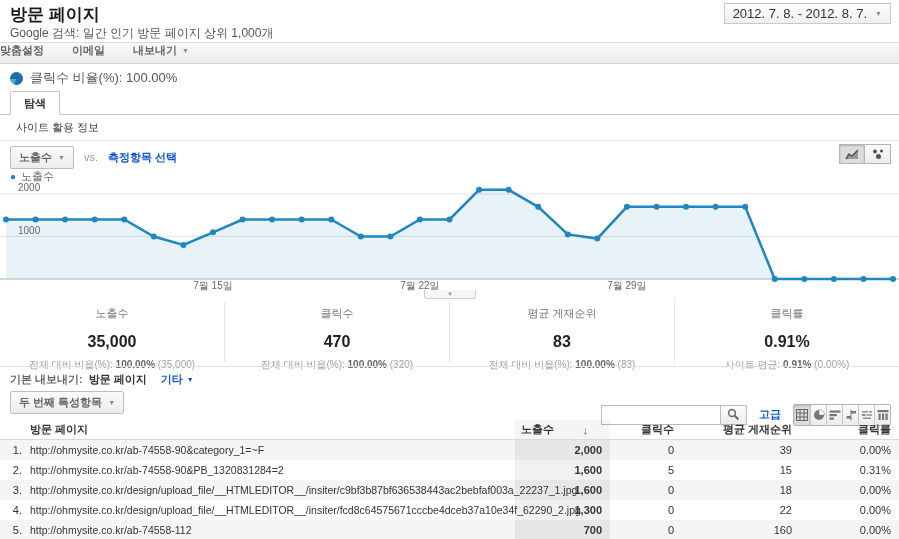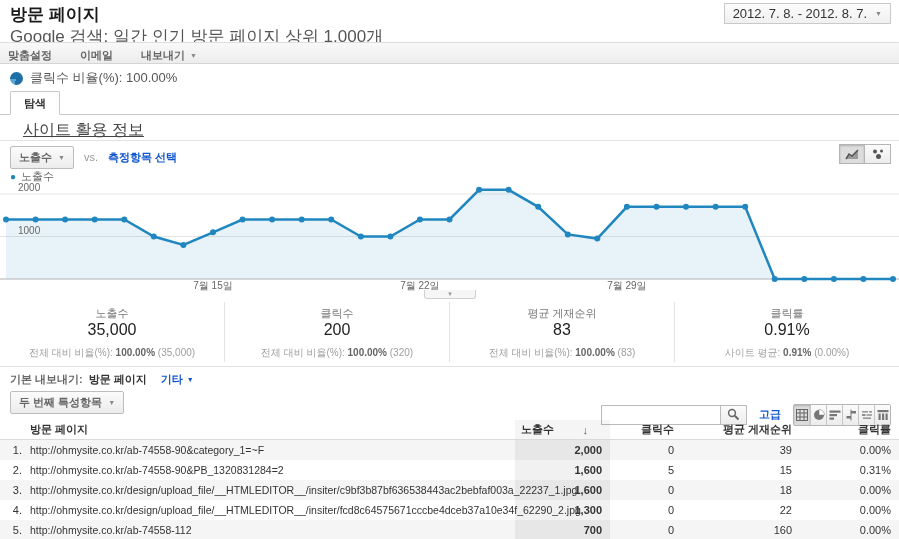--- a/index.html
+++ b/index.html
@@ -2,42 +2,42 @@
 <html><head>
 <meta charset="utf-8">
 <style>
   * { margin:0; padding:0; box-sizing:border-box; }
   html,body { background:#fff; }
   body { font-family:"Liberation Sans","DejaVu Sans",sans-serif; color:#333; }
   .page { position:relative; width:899px; height:539px; background:#fff; overflow:hidden; }
 
   
   .page-title { position:absolute; left:10px; top:3px; font-size:17px; font-weight:bold; color:#1a1a1a; }
-  .page-subtitle { position:absolute; left:10px; top:25px; font-size:17px; color:#555; }
+  .page-subtitle { position:absolute; left:10px; top:25px; font-size:12px; color:#555; }
   .date-range { position:absolute; right:8px; top:3px; display:inline-flex; align-items:center; gap:8px;
     border:1px solid #c9c9c9; background:linear-gradient(#fcfcfc,#f0f0f0); padding:2px 8px; font-size:13px; color:#333; cursor:pointer; }
   .caret { font-size:7px; color:#888; line-height:1; }
 
   
   .toolbar { position:absolute; left:0; top:42px; width:100%; height:22px;
     background:linear-gradient(#f9f9f9,#ececec); border-top:1px solid #ddd; border-bottom:1px solid #d5d5d5;
-    display:flex; align-items:flex-end; padding-left:8px; gap:28px; }
+    display:flex; align-items:flex-start; padding-left:0; gap:28px; }
   .toolbar-btn { font-size:11px; font-weight:bold; color:#666; display:inline-flex; align-items:center; gap:5px; cursor:pointer; }
 
   
   .segment-row { position:absolute; left:10px; top:68px; height:20px; display:flex; align-items:center; gap:7px; }
   .chip-icon { width:13px; height:13px; border-radius:50%;
     background:conic-gradient(from 200deg, #5aa7d6 0 18%, #1d6fa5 18% 100%); }
   .chip-label { font-size:13px; color:#555; }
 
   
   .tabs-row { position:absolute; left:0; top:93px; width:100%; height:22px; border-bottom:1px solid #c8c8c8; }
   .tab { position:absolute; left:10px; bottom:-1px; background:#fff; border:1px solid #c8c8c8; border-bottom:1px solid #fff;
     border-radius:2px 2px 0 0; padding:4px 13px 3px; font-size:11px; font-weight:bold; color:#333; cursor:pointer; }
-  .subtab-row { position:absolute; left:23px; top:120px; font-size:16px; color:#444; cursor:pointer;text-decoration:underline; }
+  .subtab-row { position:absolute; left:16px; top:120px; font-size:11px; color:#444; cursor:pointer; }
   .divider { position:absolute; left:0; width:100%; border-top:1px solid #e2e2e2; }
 
   
   .chart-controls { position:absolute; left:10px; top:146px; height:22px; display:flex; align-items:center; gap:10px; }
   .btn { display:inline-flex; align-items:center; gap:6px; background:linear-gradient(#fbfbfb,#ececec);
     border:1px solid #bdbdbd; border-radius:2px; color:#666; font-size:11px; font-weight:bold; padding:3px 8px; cursor:pointer; }
   .vs-label { font-size:11px; color:#999; }
   .link { font-size:11px; font-weight:bold; color:#1155cc; cursor:pointer; text-decoration:none; }
   .chart-type-group { position:absolute; right:8px; top:144px; display:flex; }
   .ct-btn { width:26px; height:20px; border:1px solid #b5b5b5; background:linear-gradient(#fbfbfb,#ececec);
@@ -52,21 +52,21 @@
   .chart-wrap { position:absolute; left:0; top:183px; width:899px; height:108px; }
   .chart-handle { position:absolute; left:424px; top:290px; width:52px; height:9px; background:#f6f6f6;
     border:1px solid #d0d0d0; border-top:none; border-radius:0 0 3px 3px; text-align:center;
     font-size:6px; line-height:8px; color:#999; cursor:pointer; }
 
   
   .stats-row { position:absolute; left:0; top:302px; width:100%; height:60px; display:flex; }
   .stat-card { flex:1 1 0; text-align:center; padding-top:4px; }
   .stat-card + .stat-card { border-left:1px solid #e3e3e3; }
   .stat-label { font-size:11px; color:#757575; }
-  .stat-value { font-size:16px; font-weight:normal; color:#222; margin-top:0; }
+  .stat-value { font-size:16px; font-weight:bold; color:#222; margin-top:12px; }
   .stat-sub { font-size:10px; color:#9e9e9e; margin-top:7px; }
   .stat-sub b { color:#666; }
 
   
   .dimension-row { position:absolute; left:10px; top:372px; display:flex; align-items:center; gap:6px; }
   .dim-label { font-size:11px; font-weight:bold; color:#666; }
   .dim-value { font-size:11px; font-weight:bold; color:#333; cursor:pointer; }
   .dim-other { margin-left:8px; display:inline-flex; align-items:center; gap:4px; }
 
   .controls-row { position:absolute; left:0; top:391px; width:100%; height:24px; }
@@ -213,21 +213,21 @@
   <div class="chart-handle">▼</div>
 
   <div class="stats-row">
     <div class="stat-card">
       <div class="stat-label">노출수</div>
       <div class="stat-value">35,000</div>
       <div class="stat-sub"><span>전체 대비 비율(%): </span><b>100.00%</b><span> (35,000)</span></div>
     </div>
     <div class="stat-card">
       <div class="stat-label">클릭수</div>
-      <div class="stat-value">200</div>
+      <div class="stat-value">470</div>
       <div class="stat-sub"><span>전체 대비 비율(%): </span><b>100.00%</b><span> (320)</span></div>
     </div>
     <div class="stat-card">
       <div class="stat-label">평균 게재순위</div>
       <div class="stat-value">83</div>
       <div class="stat-sub"><span>전체 대비 비율(%): </span><b>100.00%</b><span> (83)</span></div>
     </div>
     <div class="stat-card">
       <div class="stat-label">클릭률</div>
       <div class="stat-value">0.91%</div>

